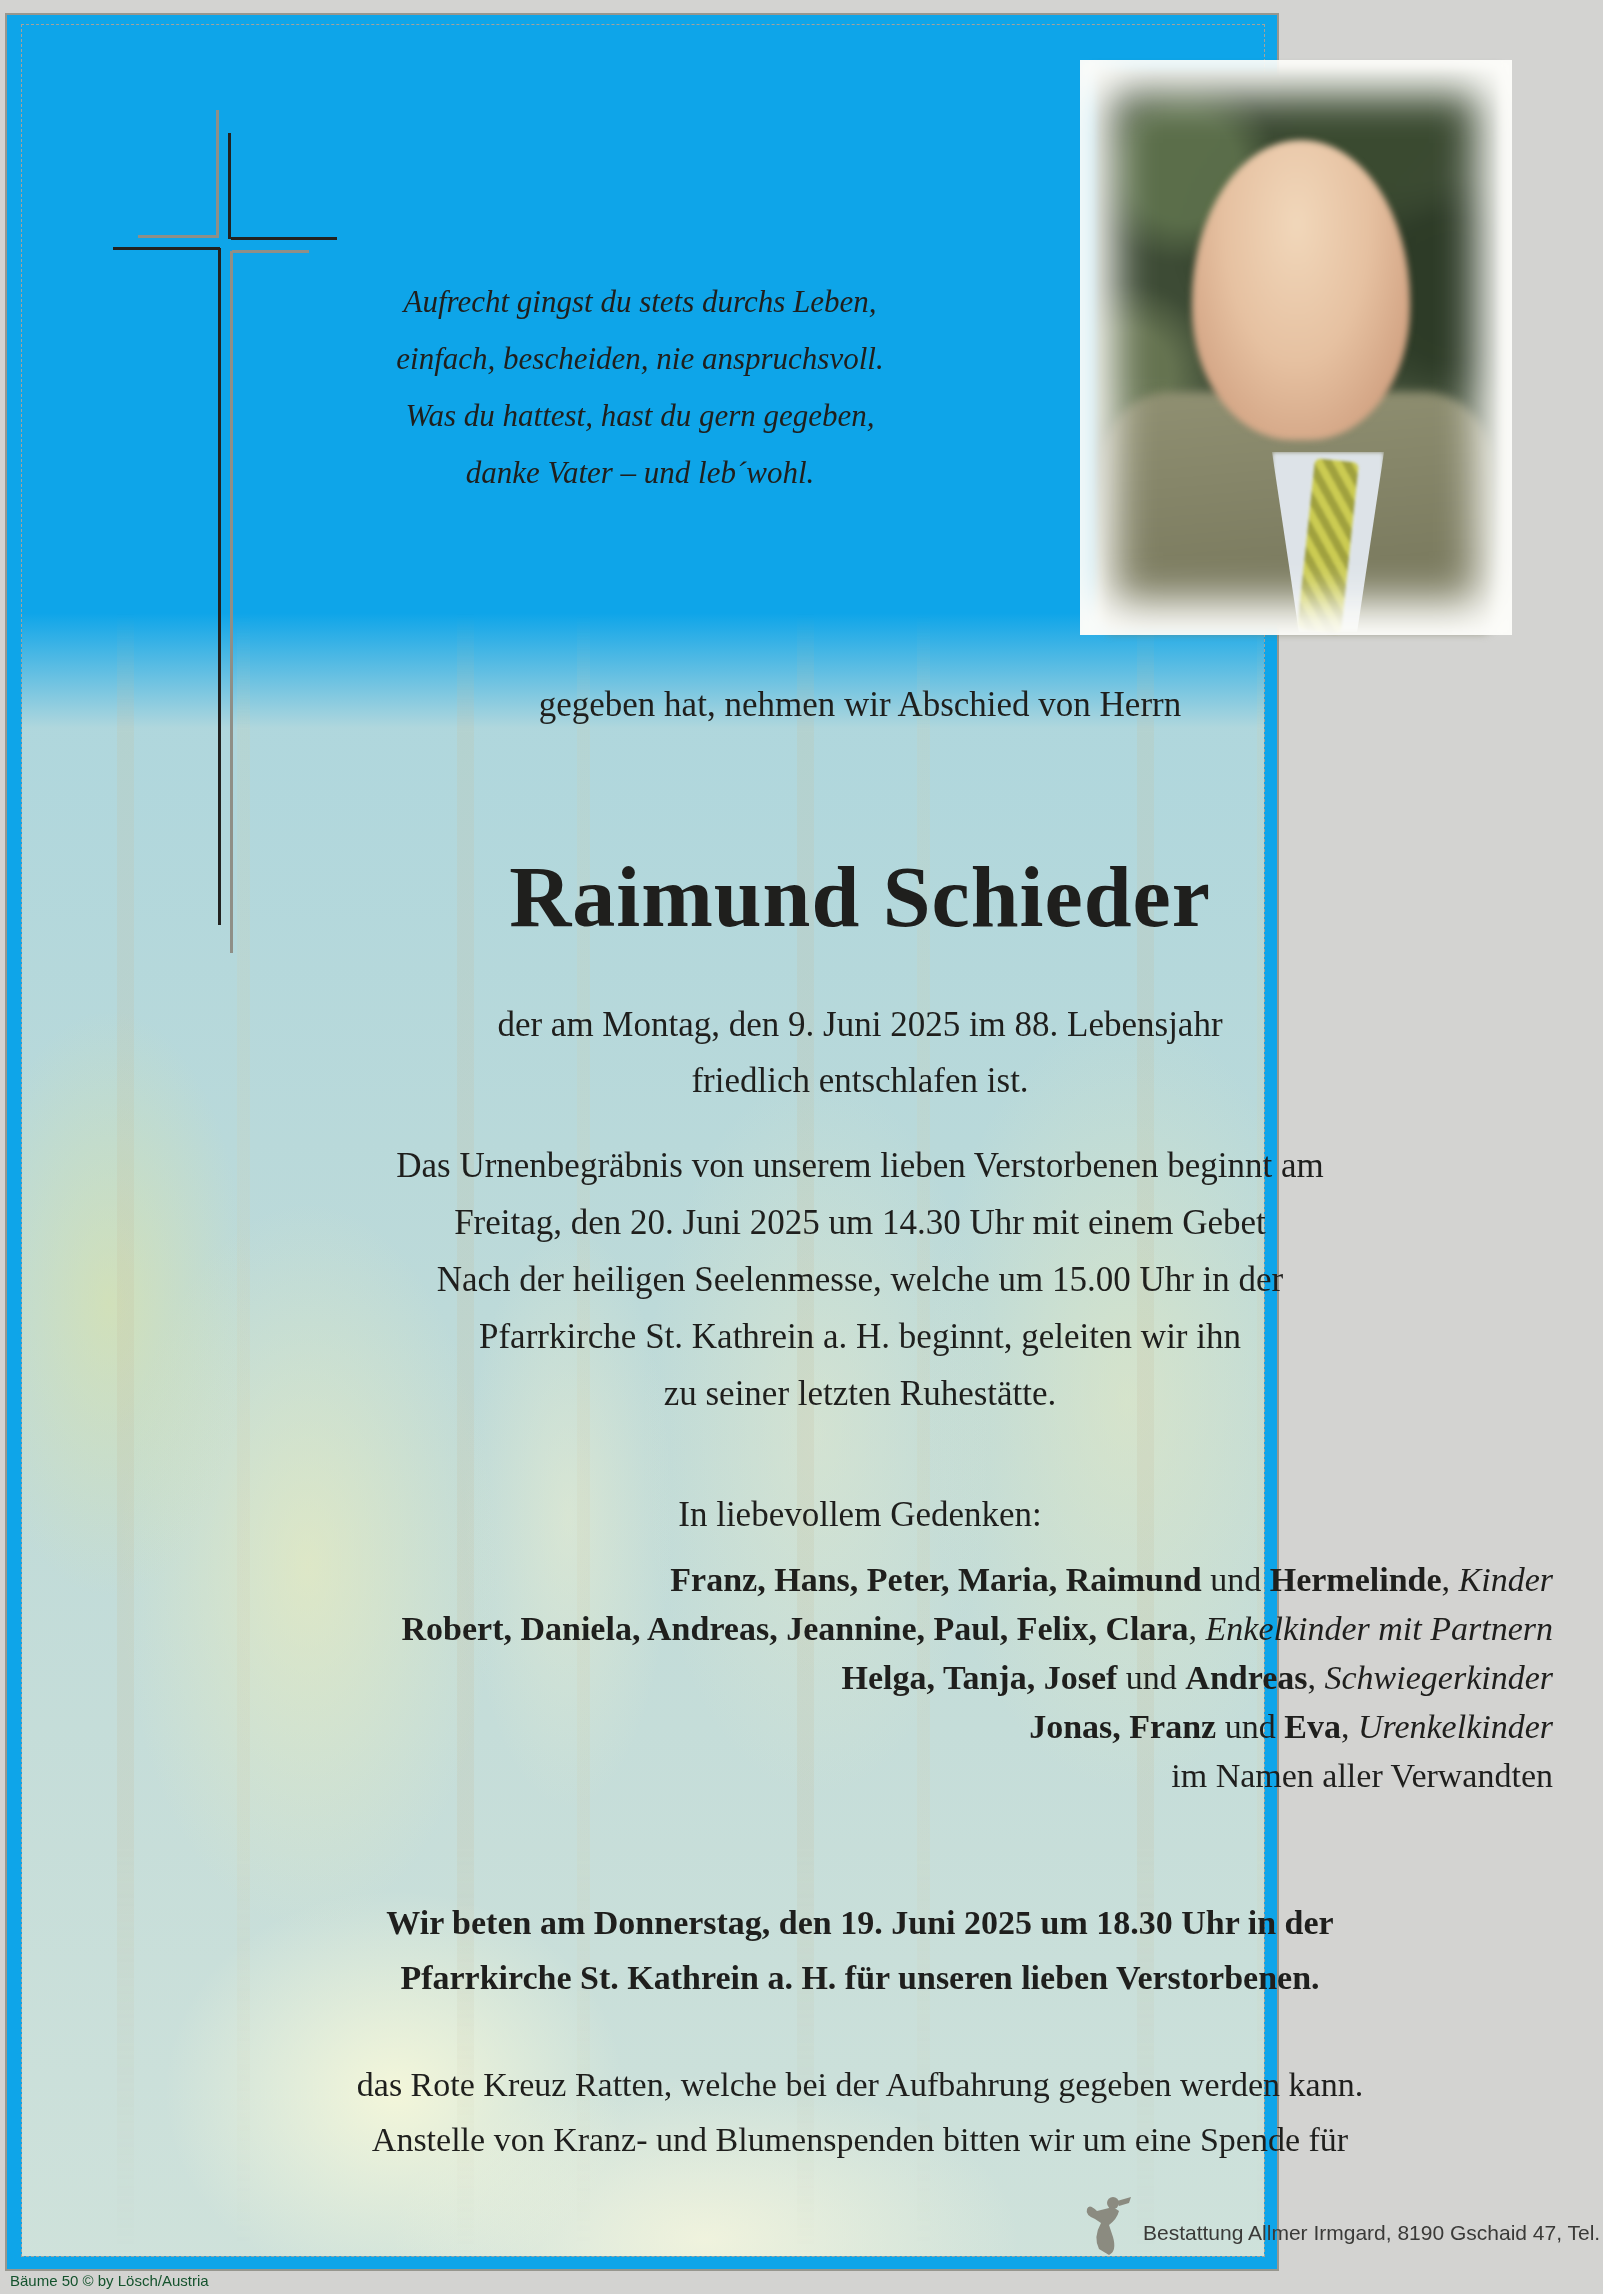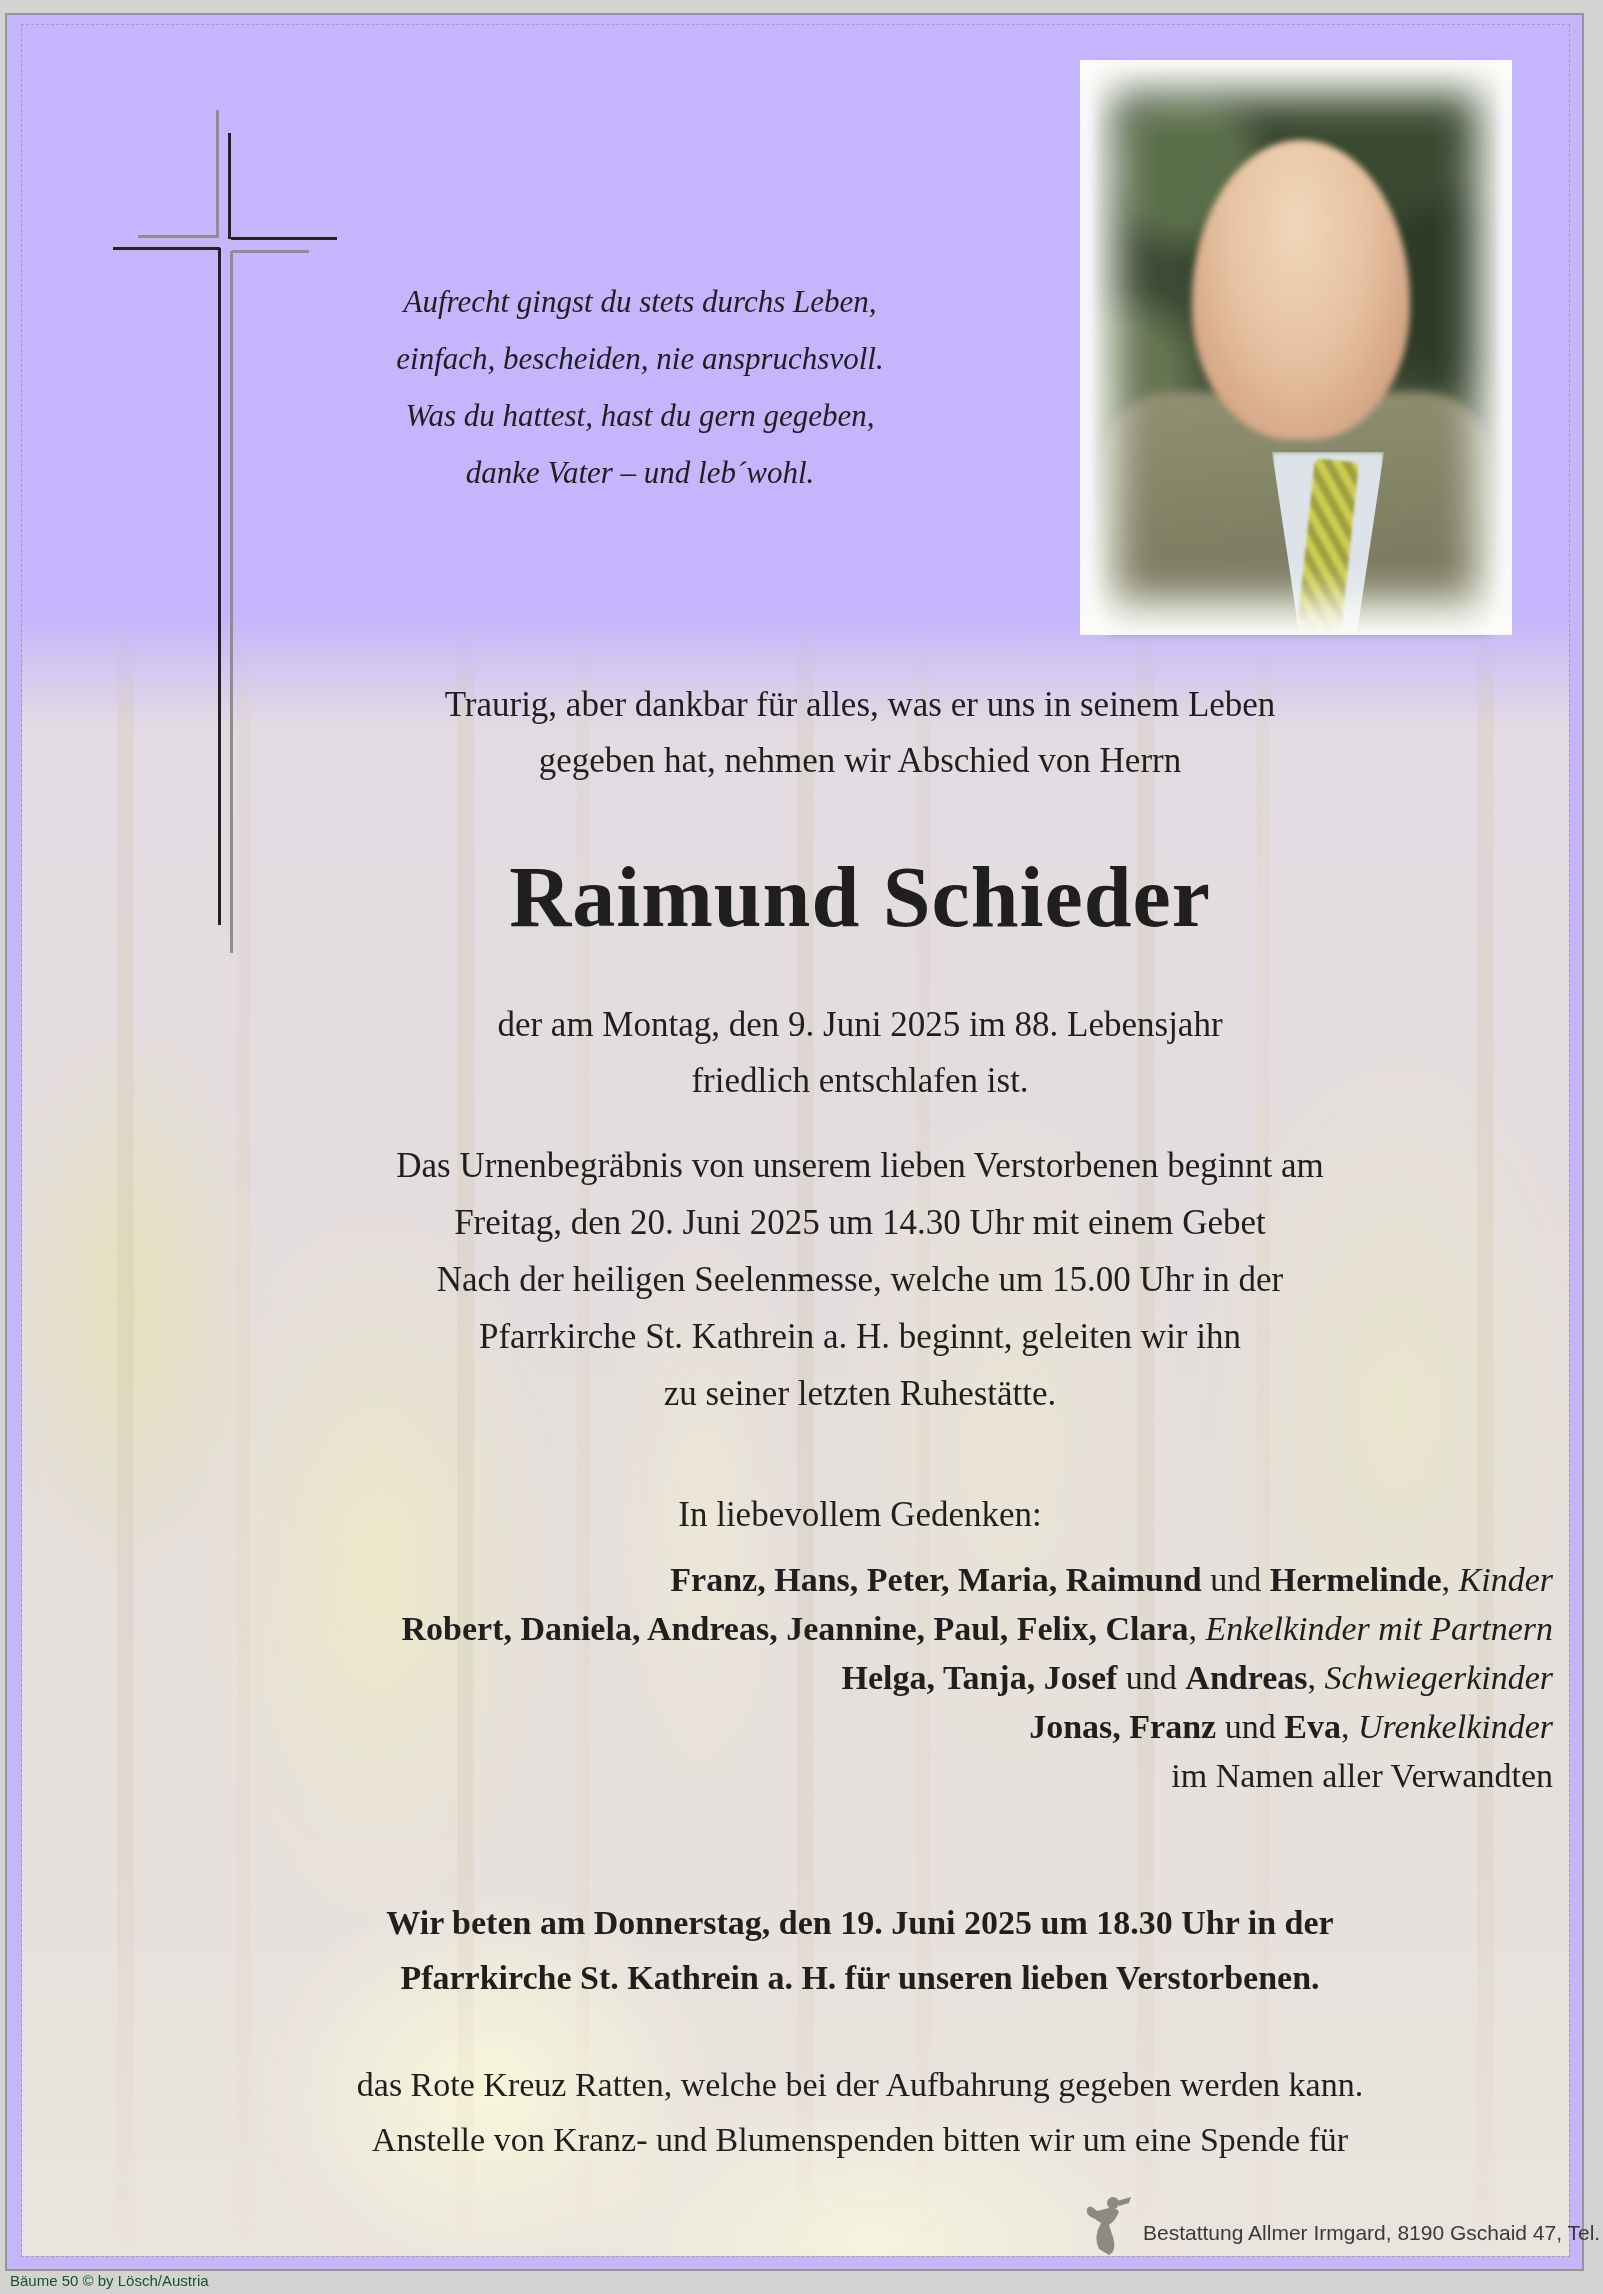--- a/index.html
+++ b/index.html
@@ -4,22 +4,22 @@
 <title>Parte</title>
 <style>
   html,body{margin:0;padding:0;}
   body{
     width:1603px;height:2294px;position:relative;overflow:hidden;
     background:#d3d3d1;
     font-family:"Liberation Serif",serif;color:#1f1f1d;
   }
   
   .card{
-    position:absolute;left:5px;top:13px;width:1579px;height:2258px;
-    box-sizing:border-box;border:2px solid #97978f;background:#c4b5fd;
+    position:absolute;left:5px;top:13px;width:1274px;height:2258px;
+    box-sizing:border-box;border:2px solid #97978f;background:#0ea5e9;
   }
   .inner-frame{
     position:absolute;left:14px;top:9px;right:12px;bottom:12px;
     border:1px dashed #a3a39b;pointer-events:none;
   }
   
   .watermark{
     position:absolute;left:15px;right:13px;top:598px;bottom:13px;
     background:
       radial-gradient(ellipse 200px 420px at 7% 42%, rgba(226,229,160,.55), transparent 70%),
@@ -141,21 +141,20 @@
   </div>
 
   <div class="tb poem">
     <div>Aufrecht gingst du stets durchs Leben,</div>
     <div>einfach, bescheiden, nie anspruchsvoll.</div>
     <div>Was du hattest, hast du gern gegeben,</div>
     <div>danke Vater – und leb´wohl.</div>
   </div>
 
   <div class="tb col intro">
-    <div>Traurig, aber dankbar für alles, was er uns in seinem Leben</div>
     <div>gegeben hat, nehmen wir Abschied von Herrn</div>
   </div>
 
   <div class="tb col name">Raimund Schieder</div>
 
   <div class="tb col death">
     <div>der am Montag, den 9. Juni 2025 im 88. Lebensjahr</div>
     <div>friedlich entschlafen ist.</div>
   </div>
 

